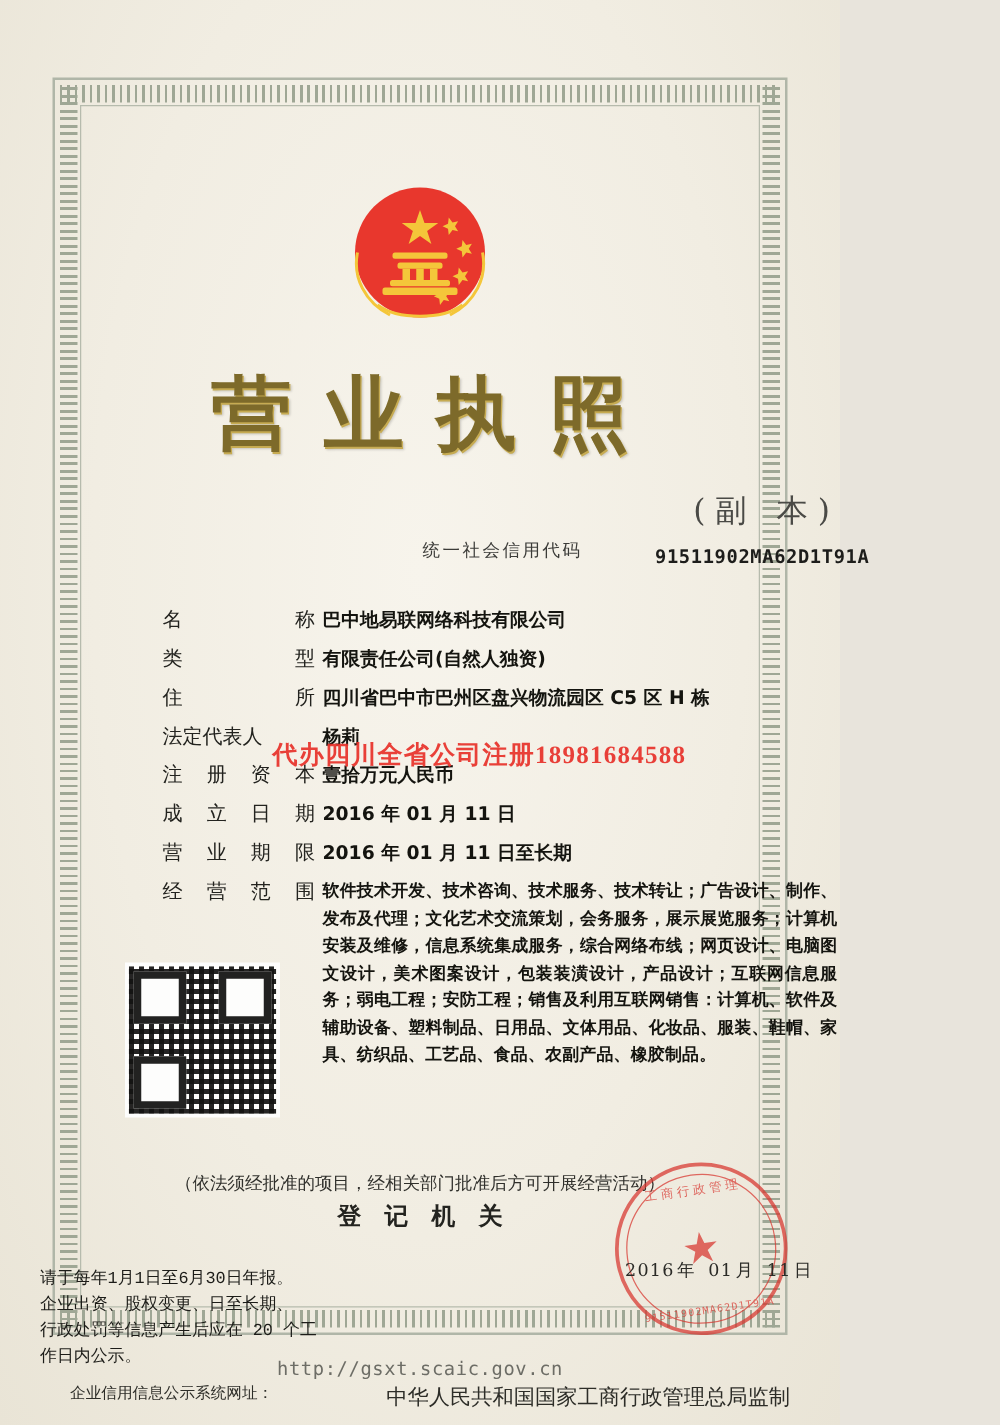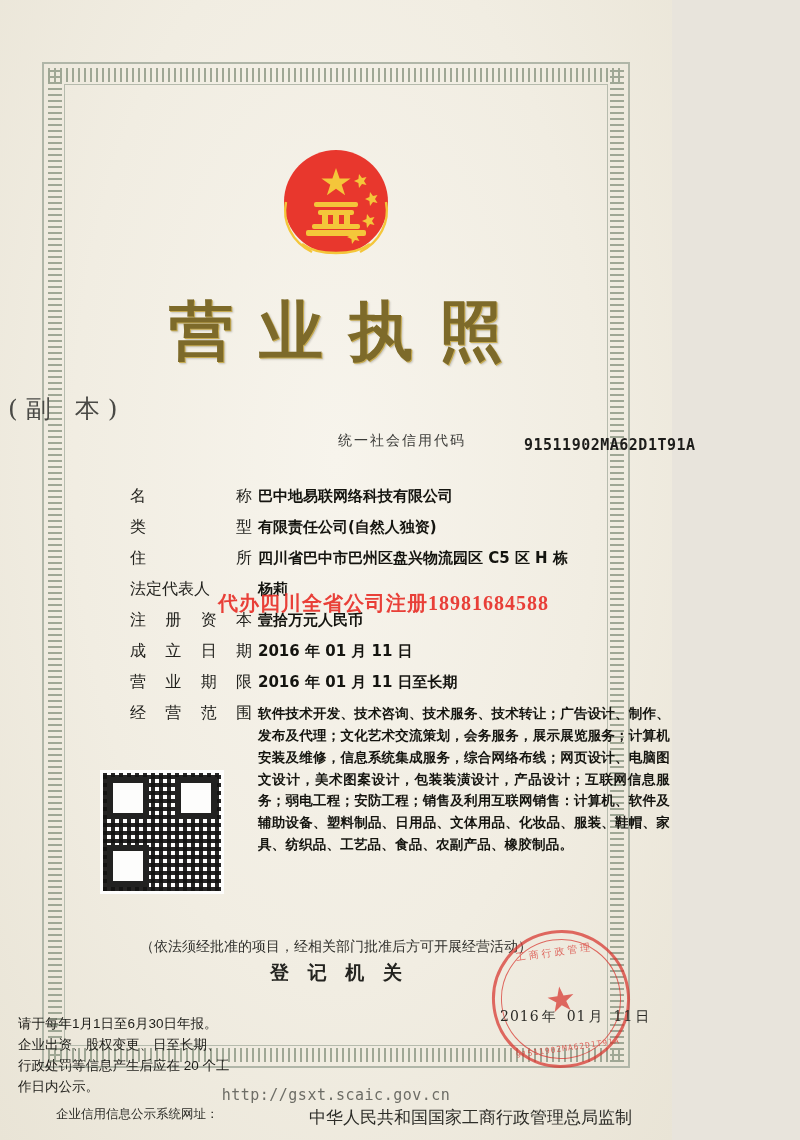--- a/index.html
+++ b/index.html
@@ -89,21 +89,21 @@
     letter-spacing: 26px;
     text-indent: 26px;
     color: #7d6a2a;
     text-shadow: 1px 1px 0 #c6ab52, 2px 2px 2px rgba(0,0,0,.18);
   }
   .subtitle {
     position: absolute;
     left: 0;
     right: 0;
     top: 392px;
-    text-align: left;
+    text-align: right;
     font-family: "DejaVu Serif", "Liberation Serif", serif;
     font-size: 25px;
     letter-spacing: 8px;
     text-indent: 8px;
     color: #4a4a46;
   }
   .credit-code-label {
     position: absolute;
     left: 338px;
     top: 432px;
@@ -286,24 +286,24 @@
     font-size: 14px;
     color: #2b2b27;
     letter-spacing: 1px;
     white-space: nowrap;
   }
   .date-line b { font-weight: normal; margin: 0 10px 0 2px; }
 
   
   .notice {
     position: absolute;
-    left: 18px;
+    left: 32px;
     top: 1014px;
     width: 260px;
-    font-family: Liberation Sans, sans-serif;
+    font-family: Liberation Mono, monospace;
     font-size: 13.5px;
     line-height: 1.55;
     color: #1c1c18;
   }
 
   .site-url {
     position: absolute;
     left: 0; right: 0;
     top: 1086px;
     text-align: center;

